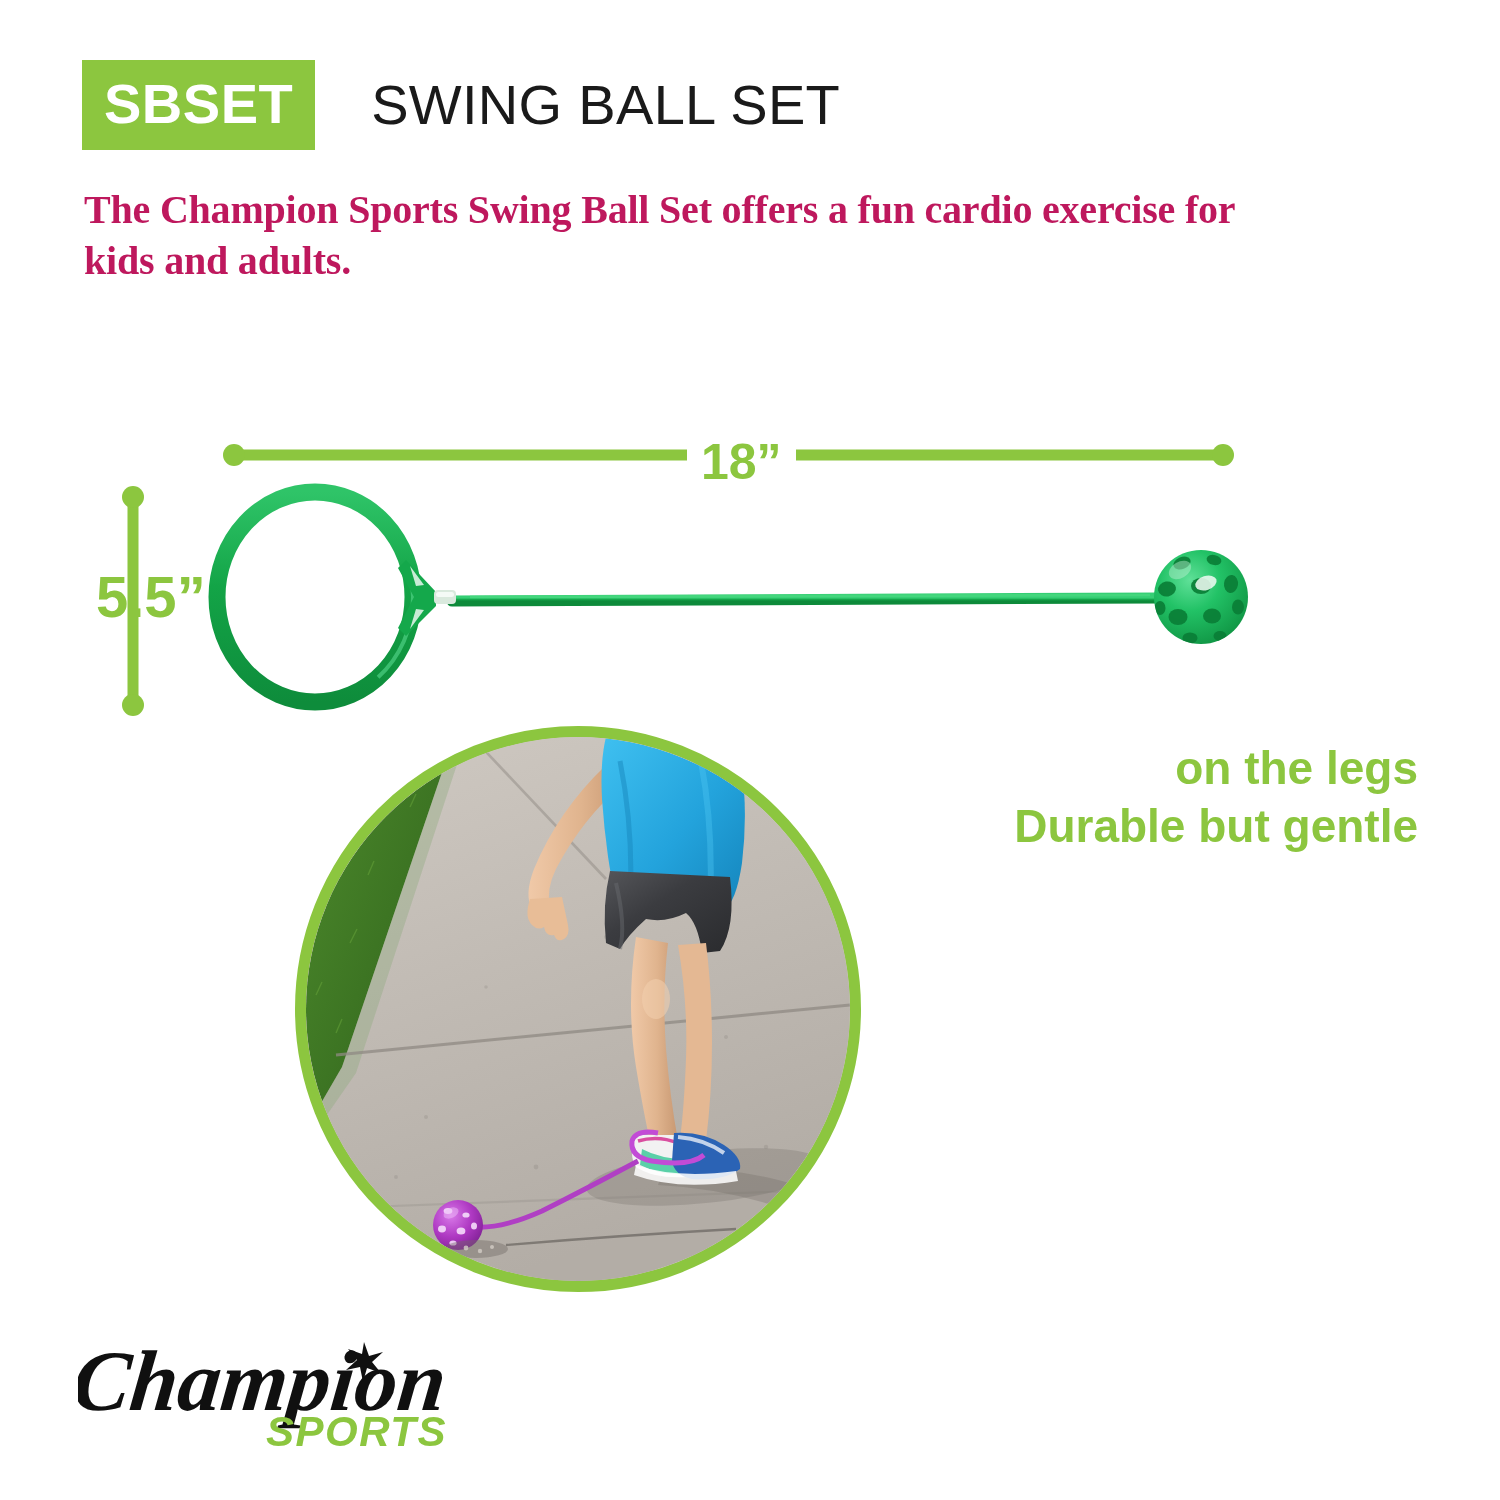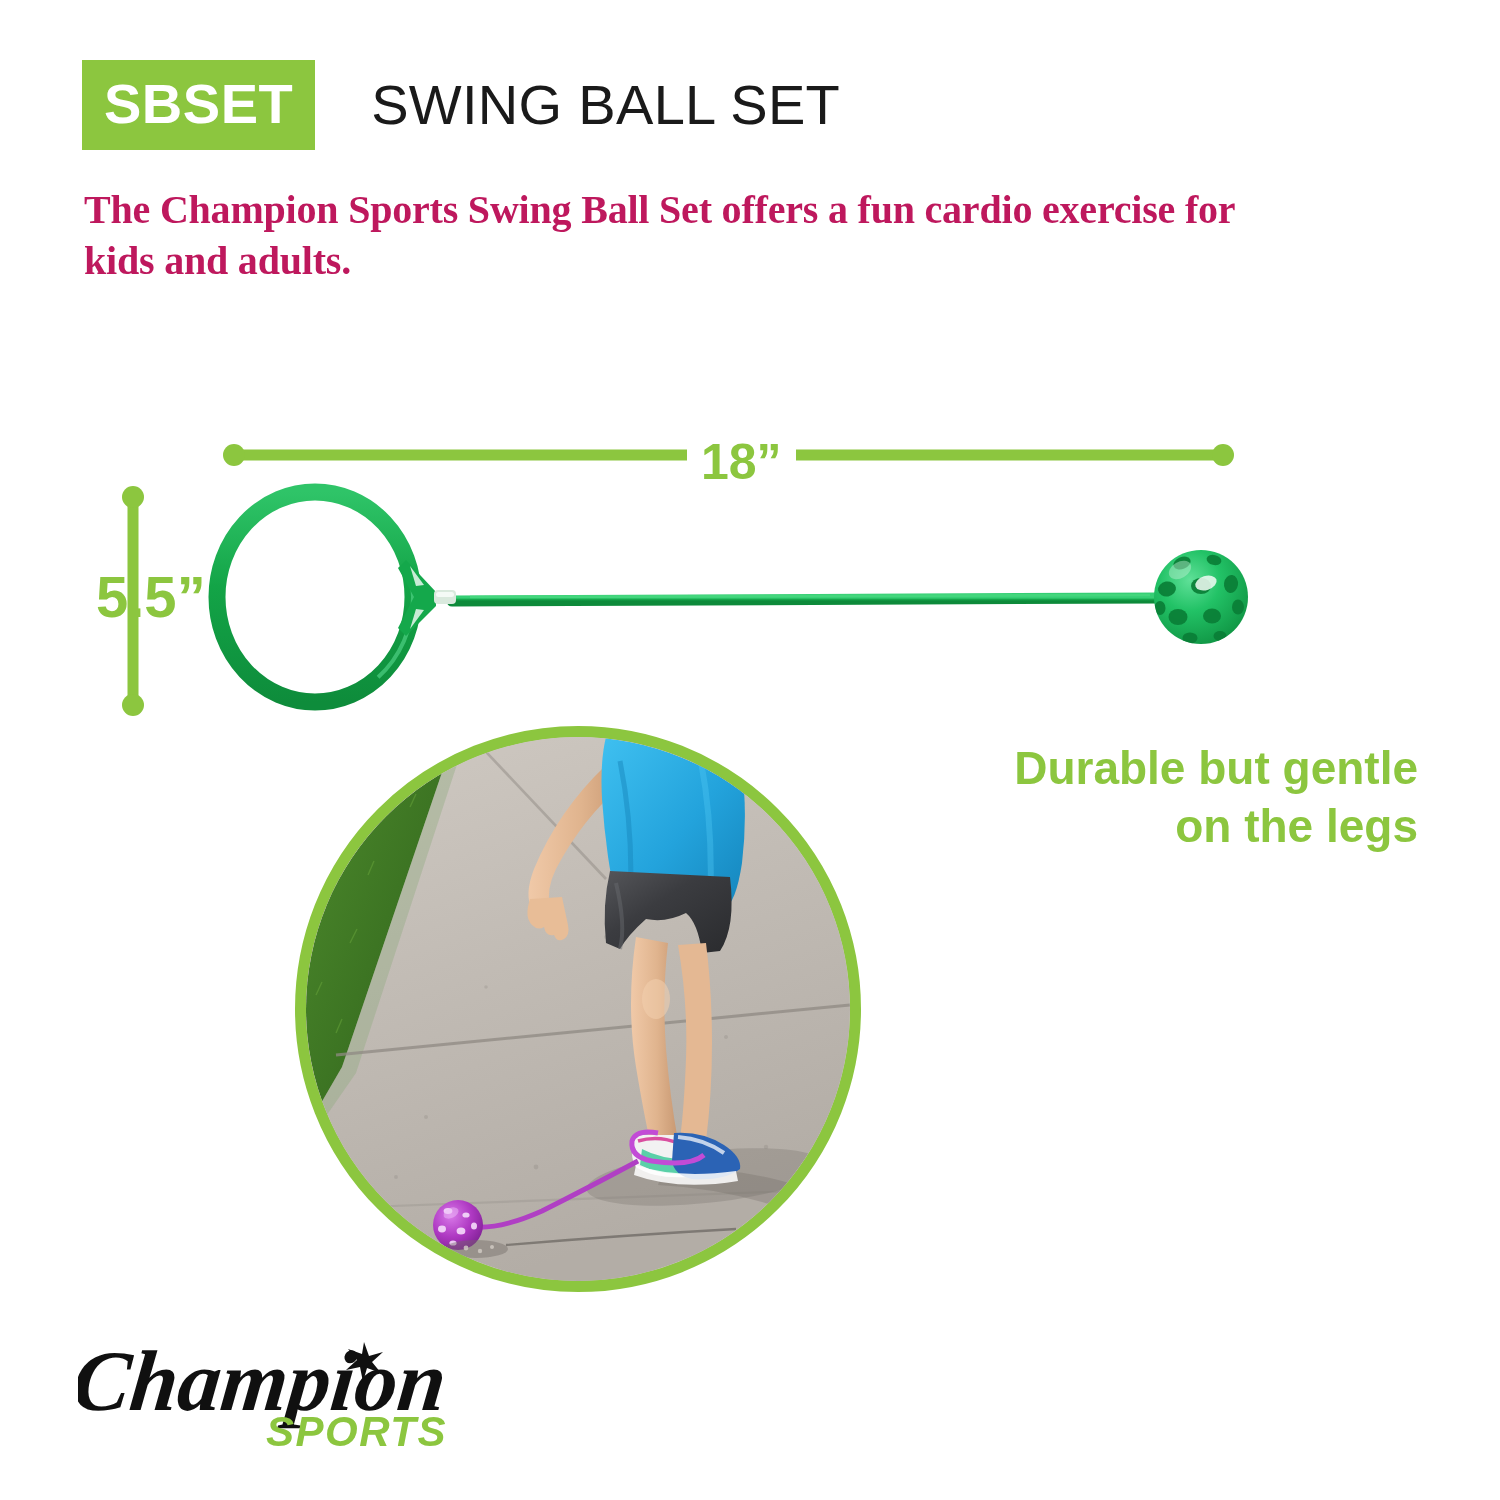--- a/index.html
+++ b/index.html
@@ -352,22 +352,22 @@
             <circle cx="174" cy="514" r="2.2"></circle>
           <circle cx="186" cy="510" r="2"></circle>
         </g>
         <path d="M 200 508 Q 320 498 430 492" stroke="#4a4641" stroke-width="2.4" fill="none" opacity="0.5"></path>
         <ellipse cx="452" cy="494" rx="14" ry="7" fill="#5d5953" opacity="0.45"></ellipse>
       </svg>
     </div>
   </div>
 
   <div id="callout-durable">
+    <div>on the legs</div>
     <div>Durable but gentle</div>
-    <div>on the legs</div>
   </div>
 
   <div id="callout-includes">
   </div>
 
   <div id="logo">
     <svg width="390" height="140" viewBox="0 0 390 140" xmlns="http://www.w3.org/2000/svg">
       <text x="2" y="92" font-family="'Liberation Serif', serif" font-size="86" font-style="italic" font-weight="bold" fill="#101010" transform="skewX(-6)">Champion</text>
       <g fill="#101010">
         <path d="M 286 24 L 291 38 L 305 34 L 294 44 L 303 55 L 289 50 L 285 64 L 282 49 L 268 52 L 279 42 L 270 31 L 284 36 Z"></path>

